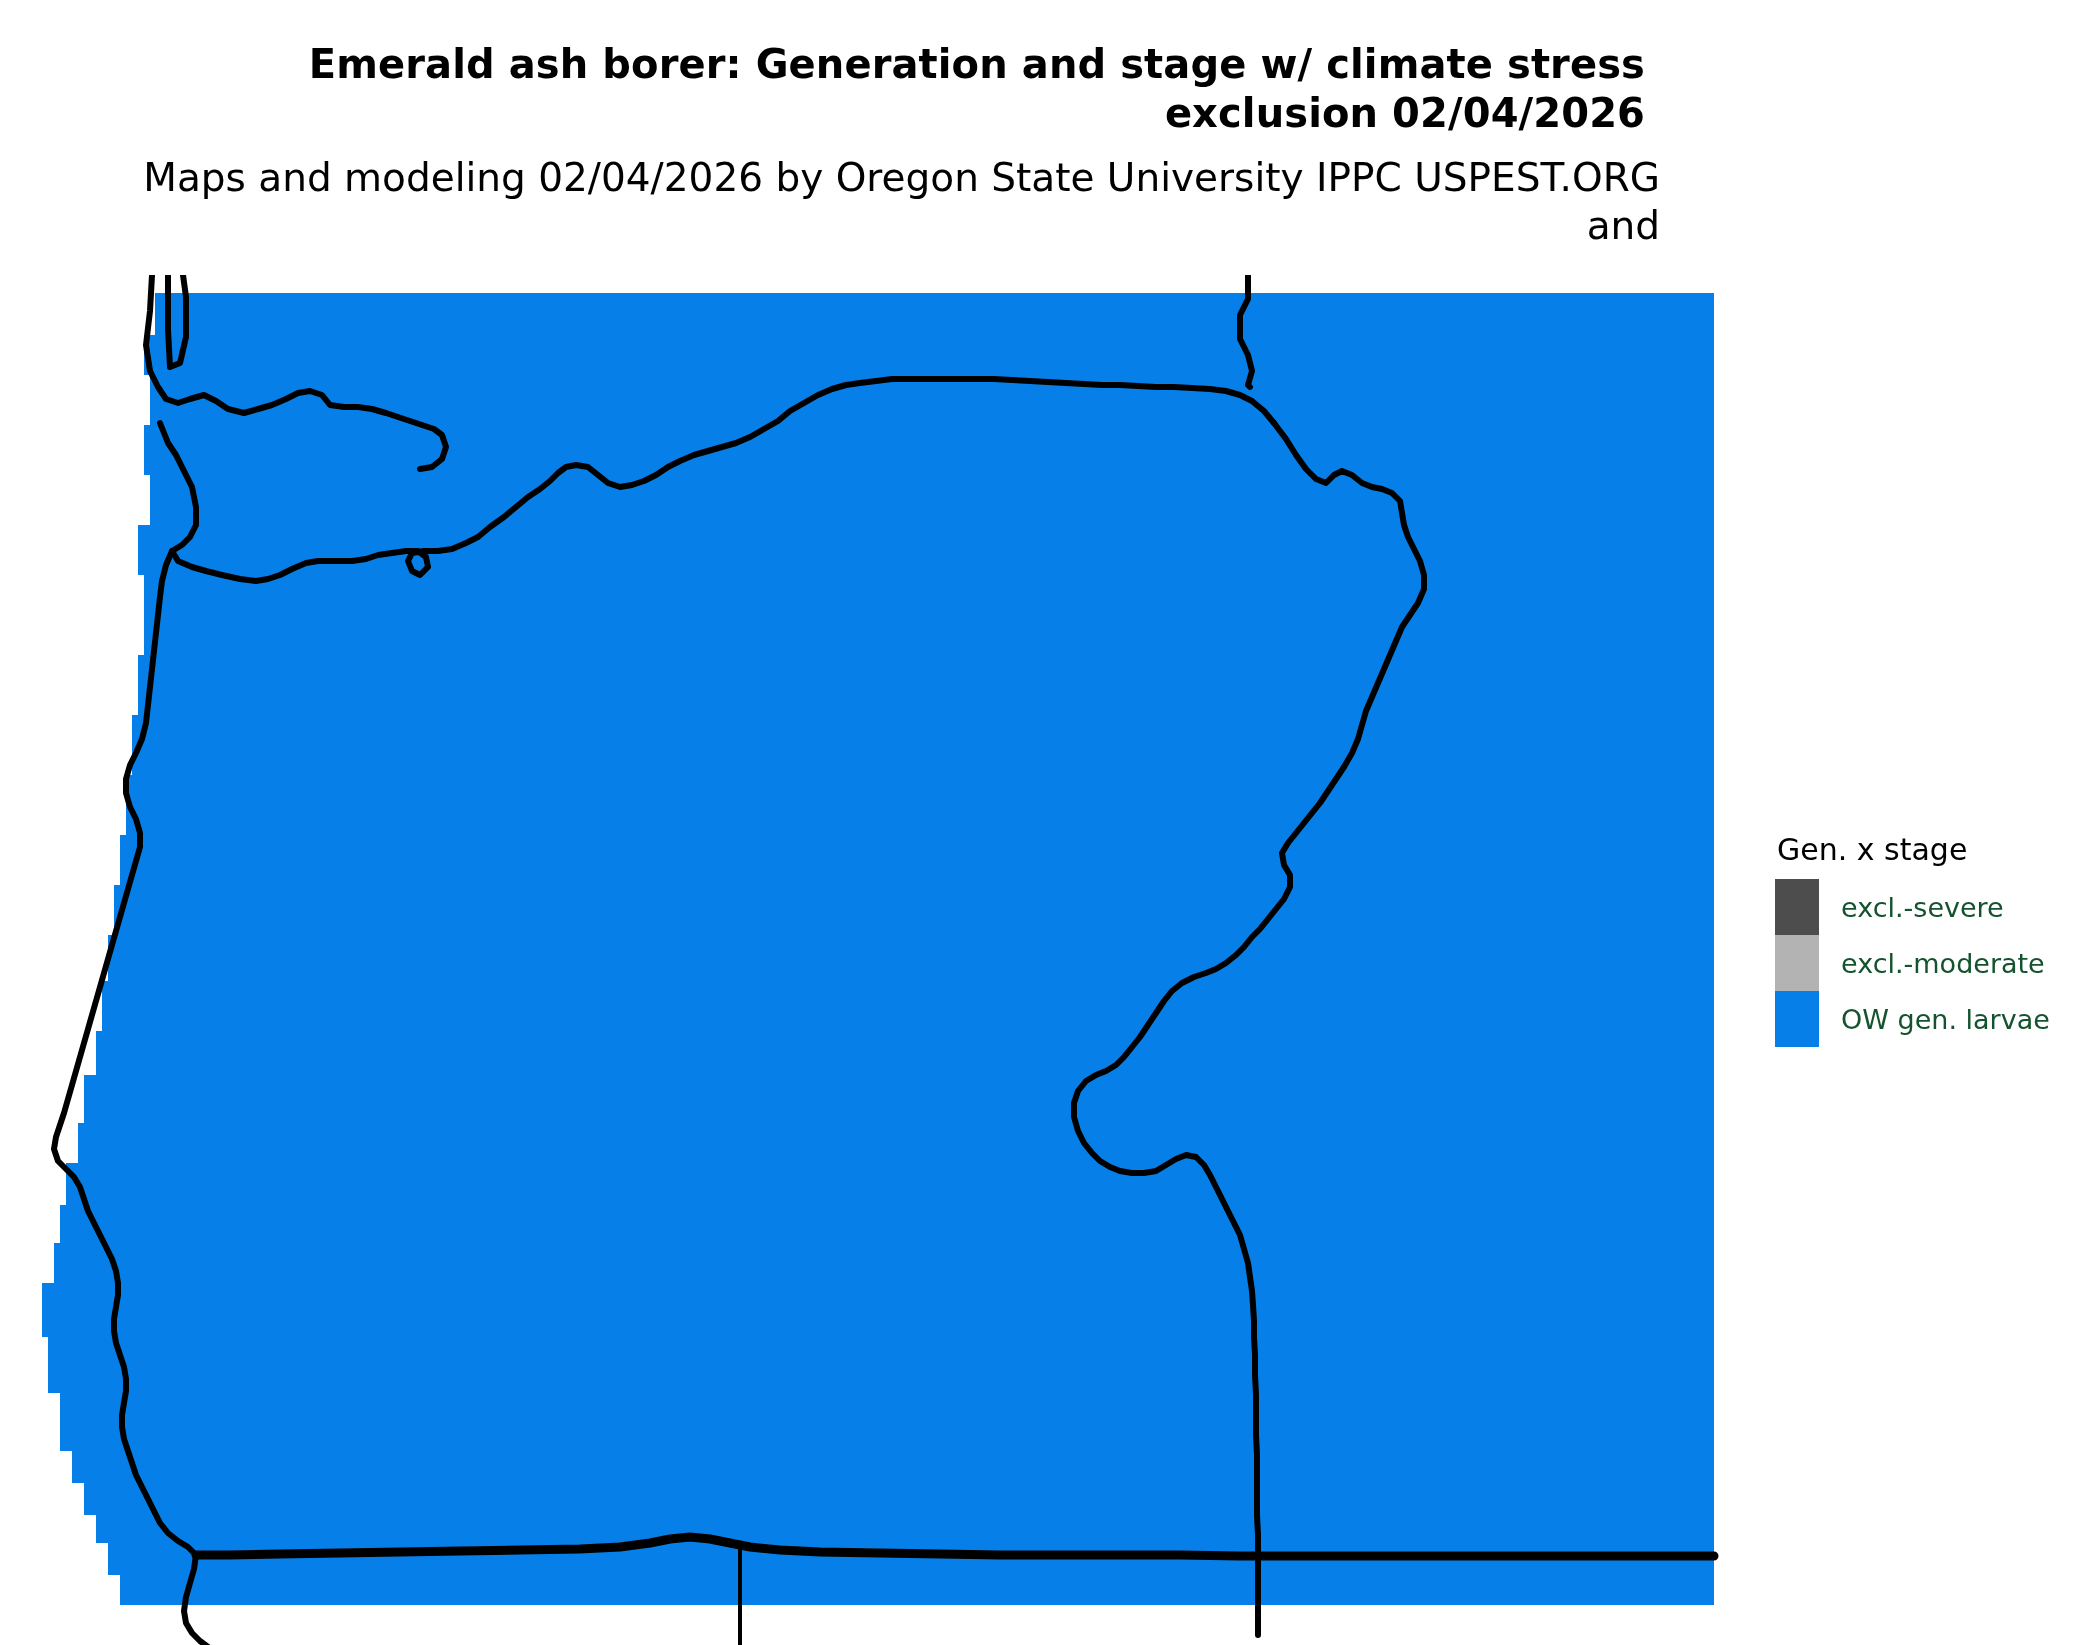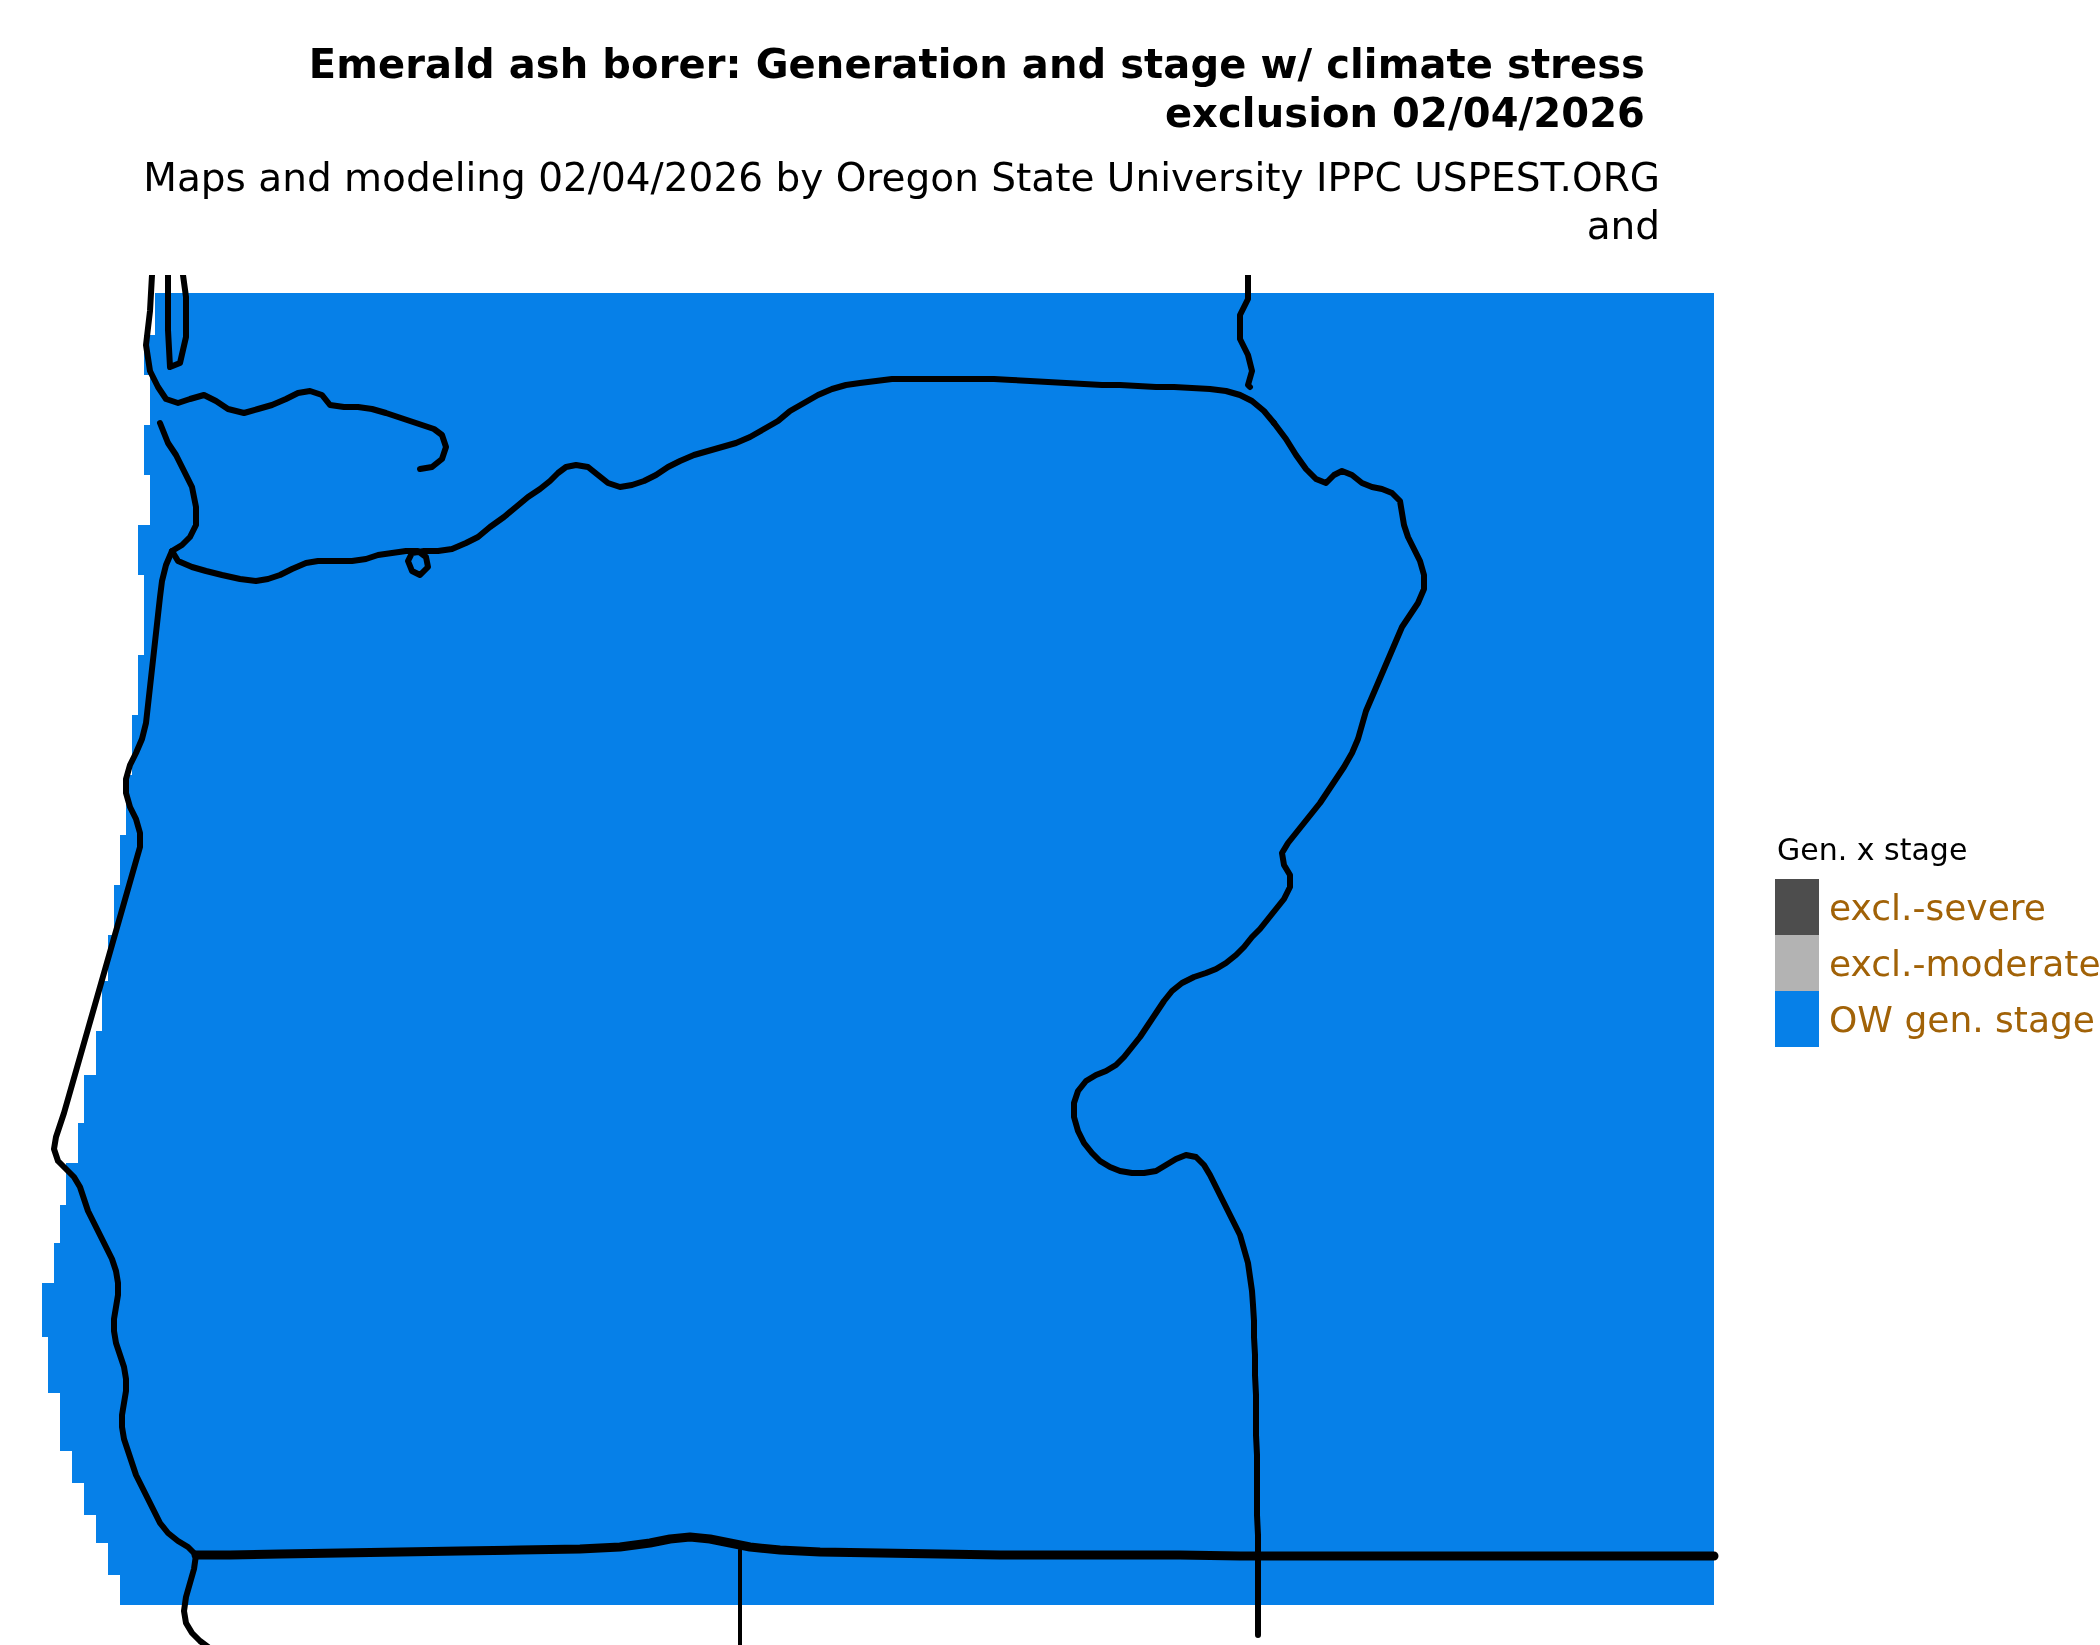--- a/index.html
+++ b/index.html
@@ -83,23 +83,23 @@
     align-items: center;
     height: 56px;
   }
   .legend-swatch {
     width: 44px;
     height: 56px;
     flex: 0 0 44px;
   }
   .legend-label {
     font-family: "DejaVu Sans", sans-serif;
-    font-size: 36px;
-    color: #a16207;
-    margin-left: 10px;
+    font-size: 27px;
+    color: #14532d;
+    margin-left: 22px;
     white-space: nowrap;
   }
 </style>
 </head>
 <body>
 
 <div id="page">
 
   <div class="title-block">
     <div class="main-title">
@@ -241,17 +241,17 @@
       <span class="legend-label">excl.-severe</span>
     </div>
 
     <div class="legend-row">
       <span class="legend-swatch" style="background:#b3b3b3"></span>
       <span class="legend-label">excl.-moderate</span>
     </div>
 
     <div class="legend-row">
       <span class="legend-swatch" style="background:#0680e8"></span>
-      <span class="legend-label">OW gen. stage</span>
+      <span class="legend-label">OW gen. larvae</span>
     </div>
   </div>
 
 </div>
 
 </body></html>

